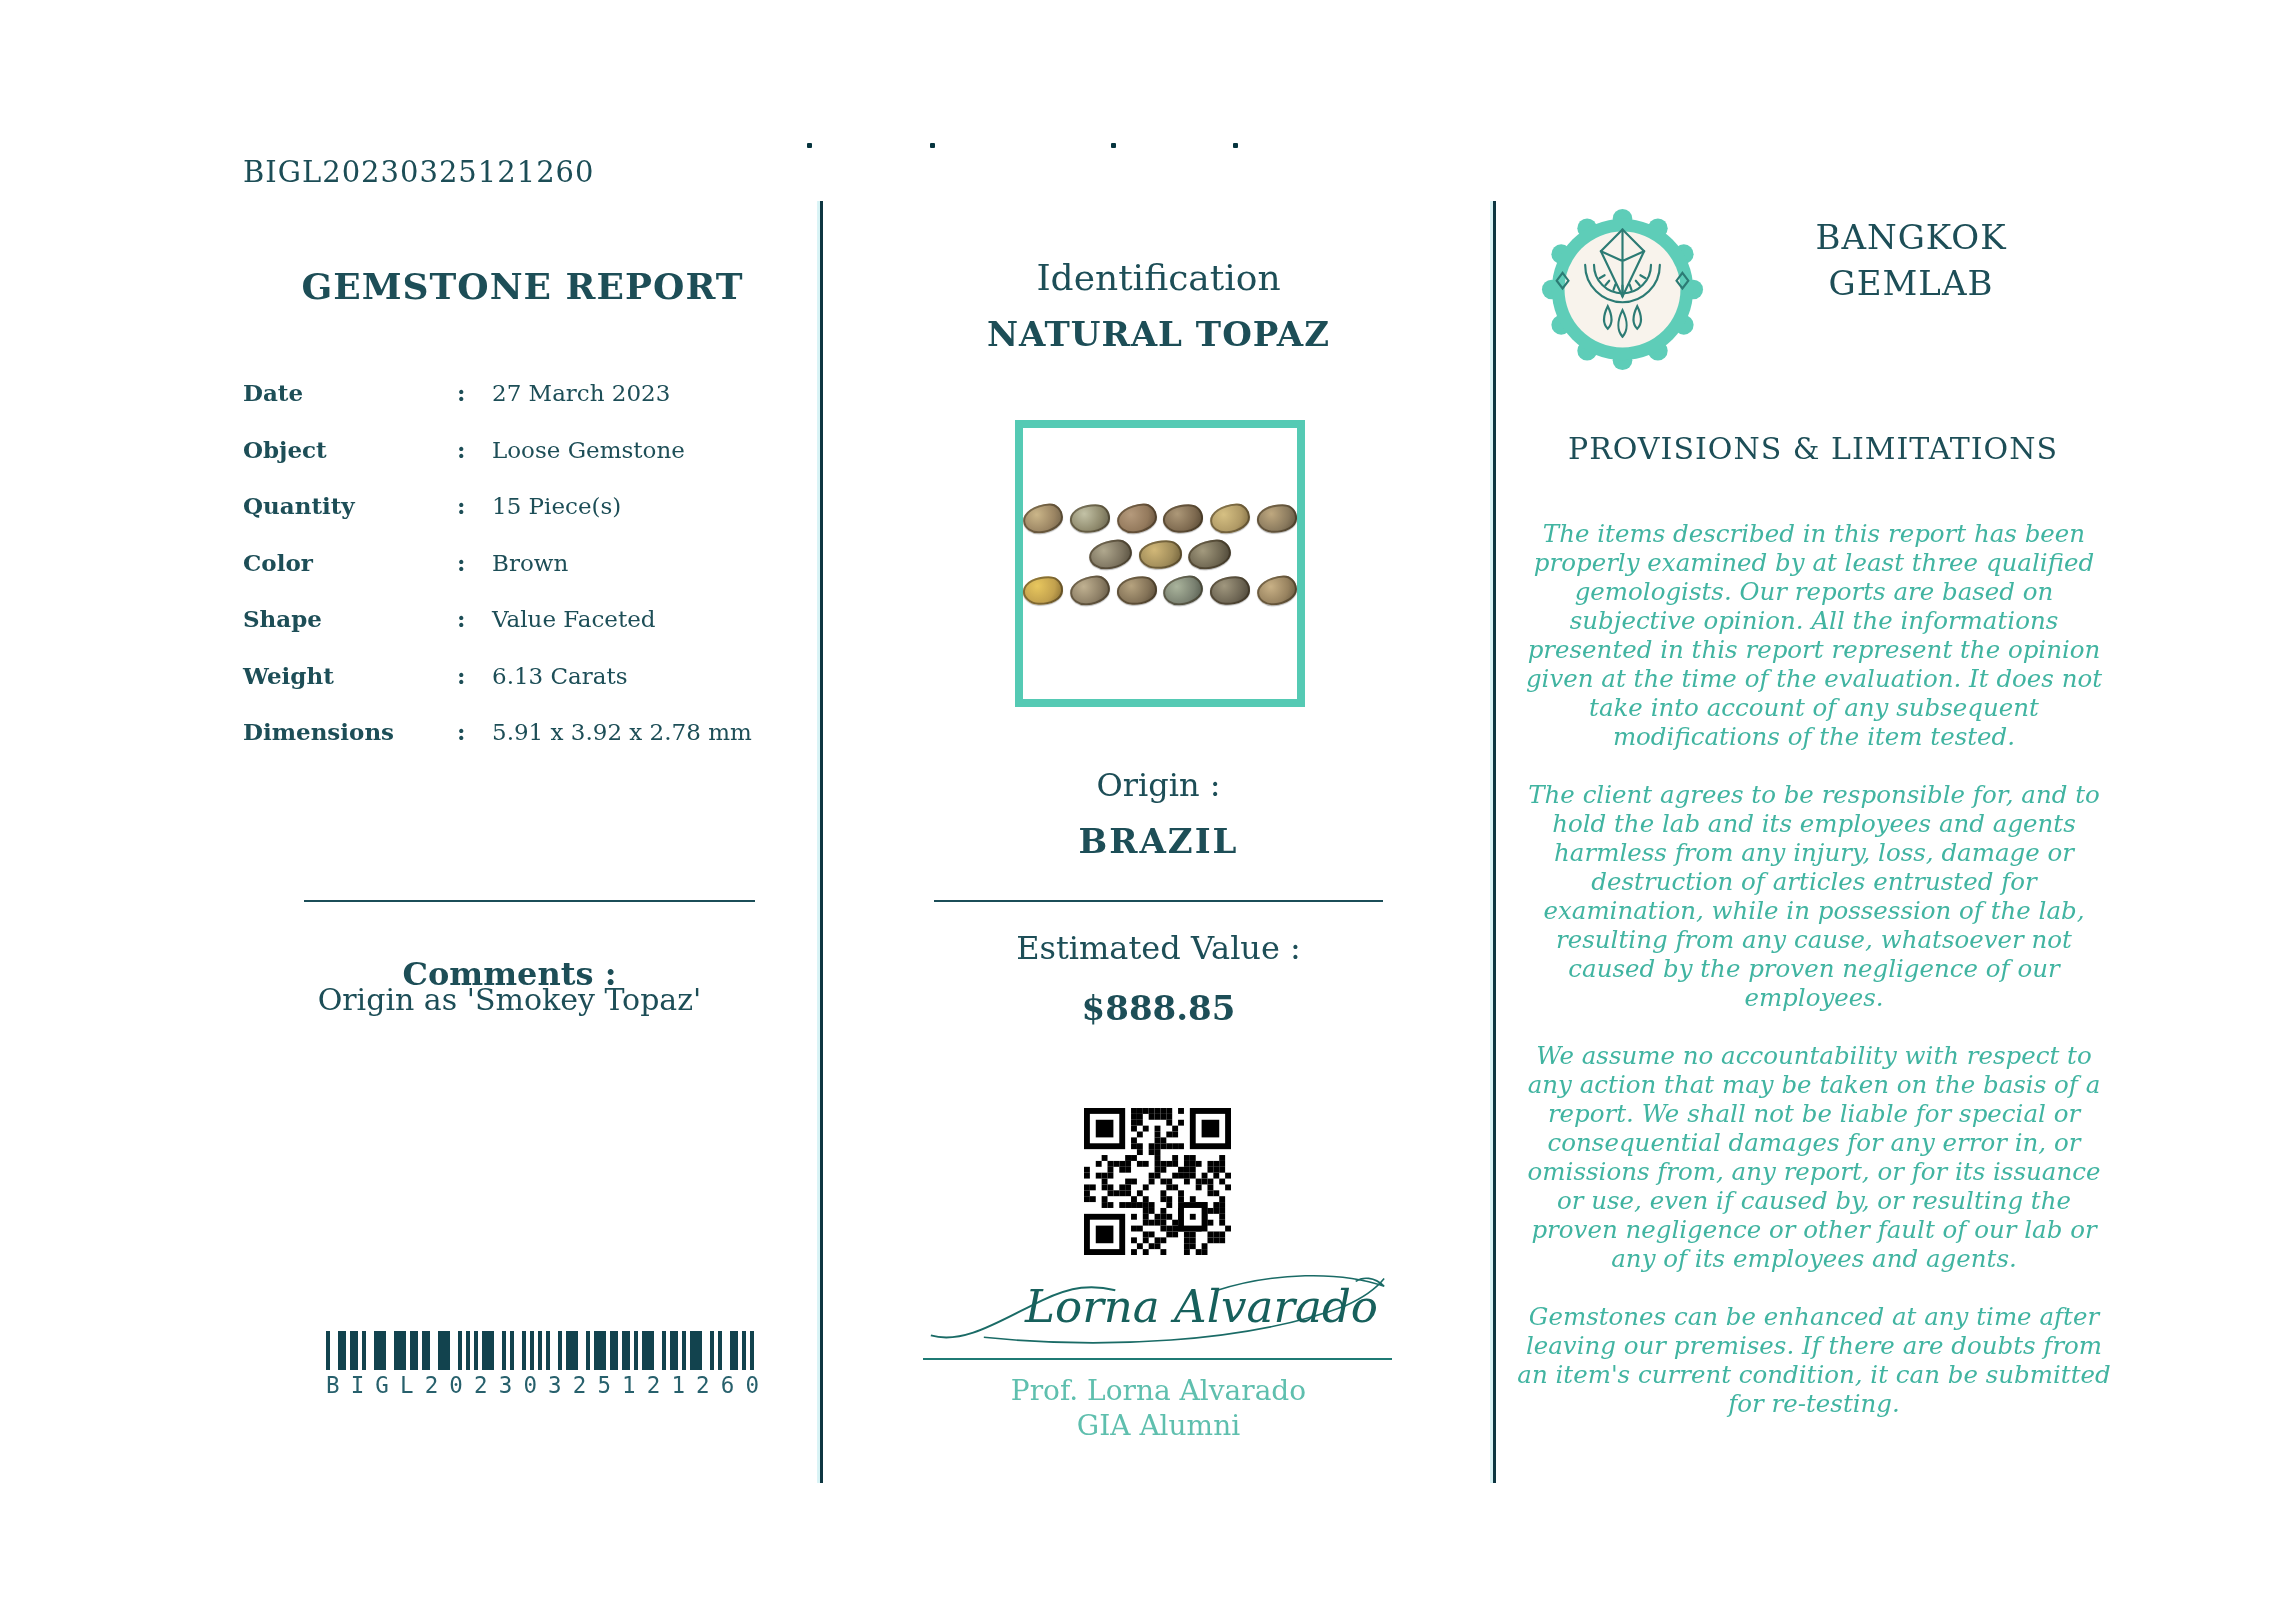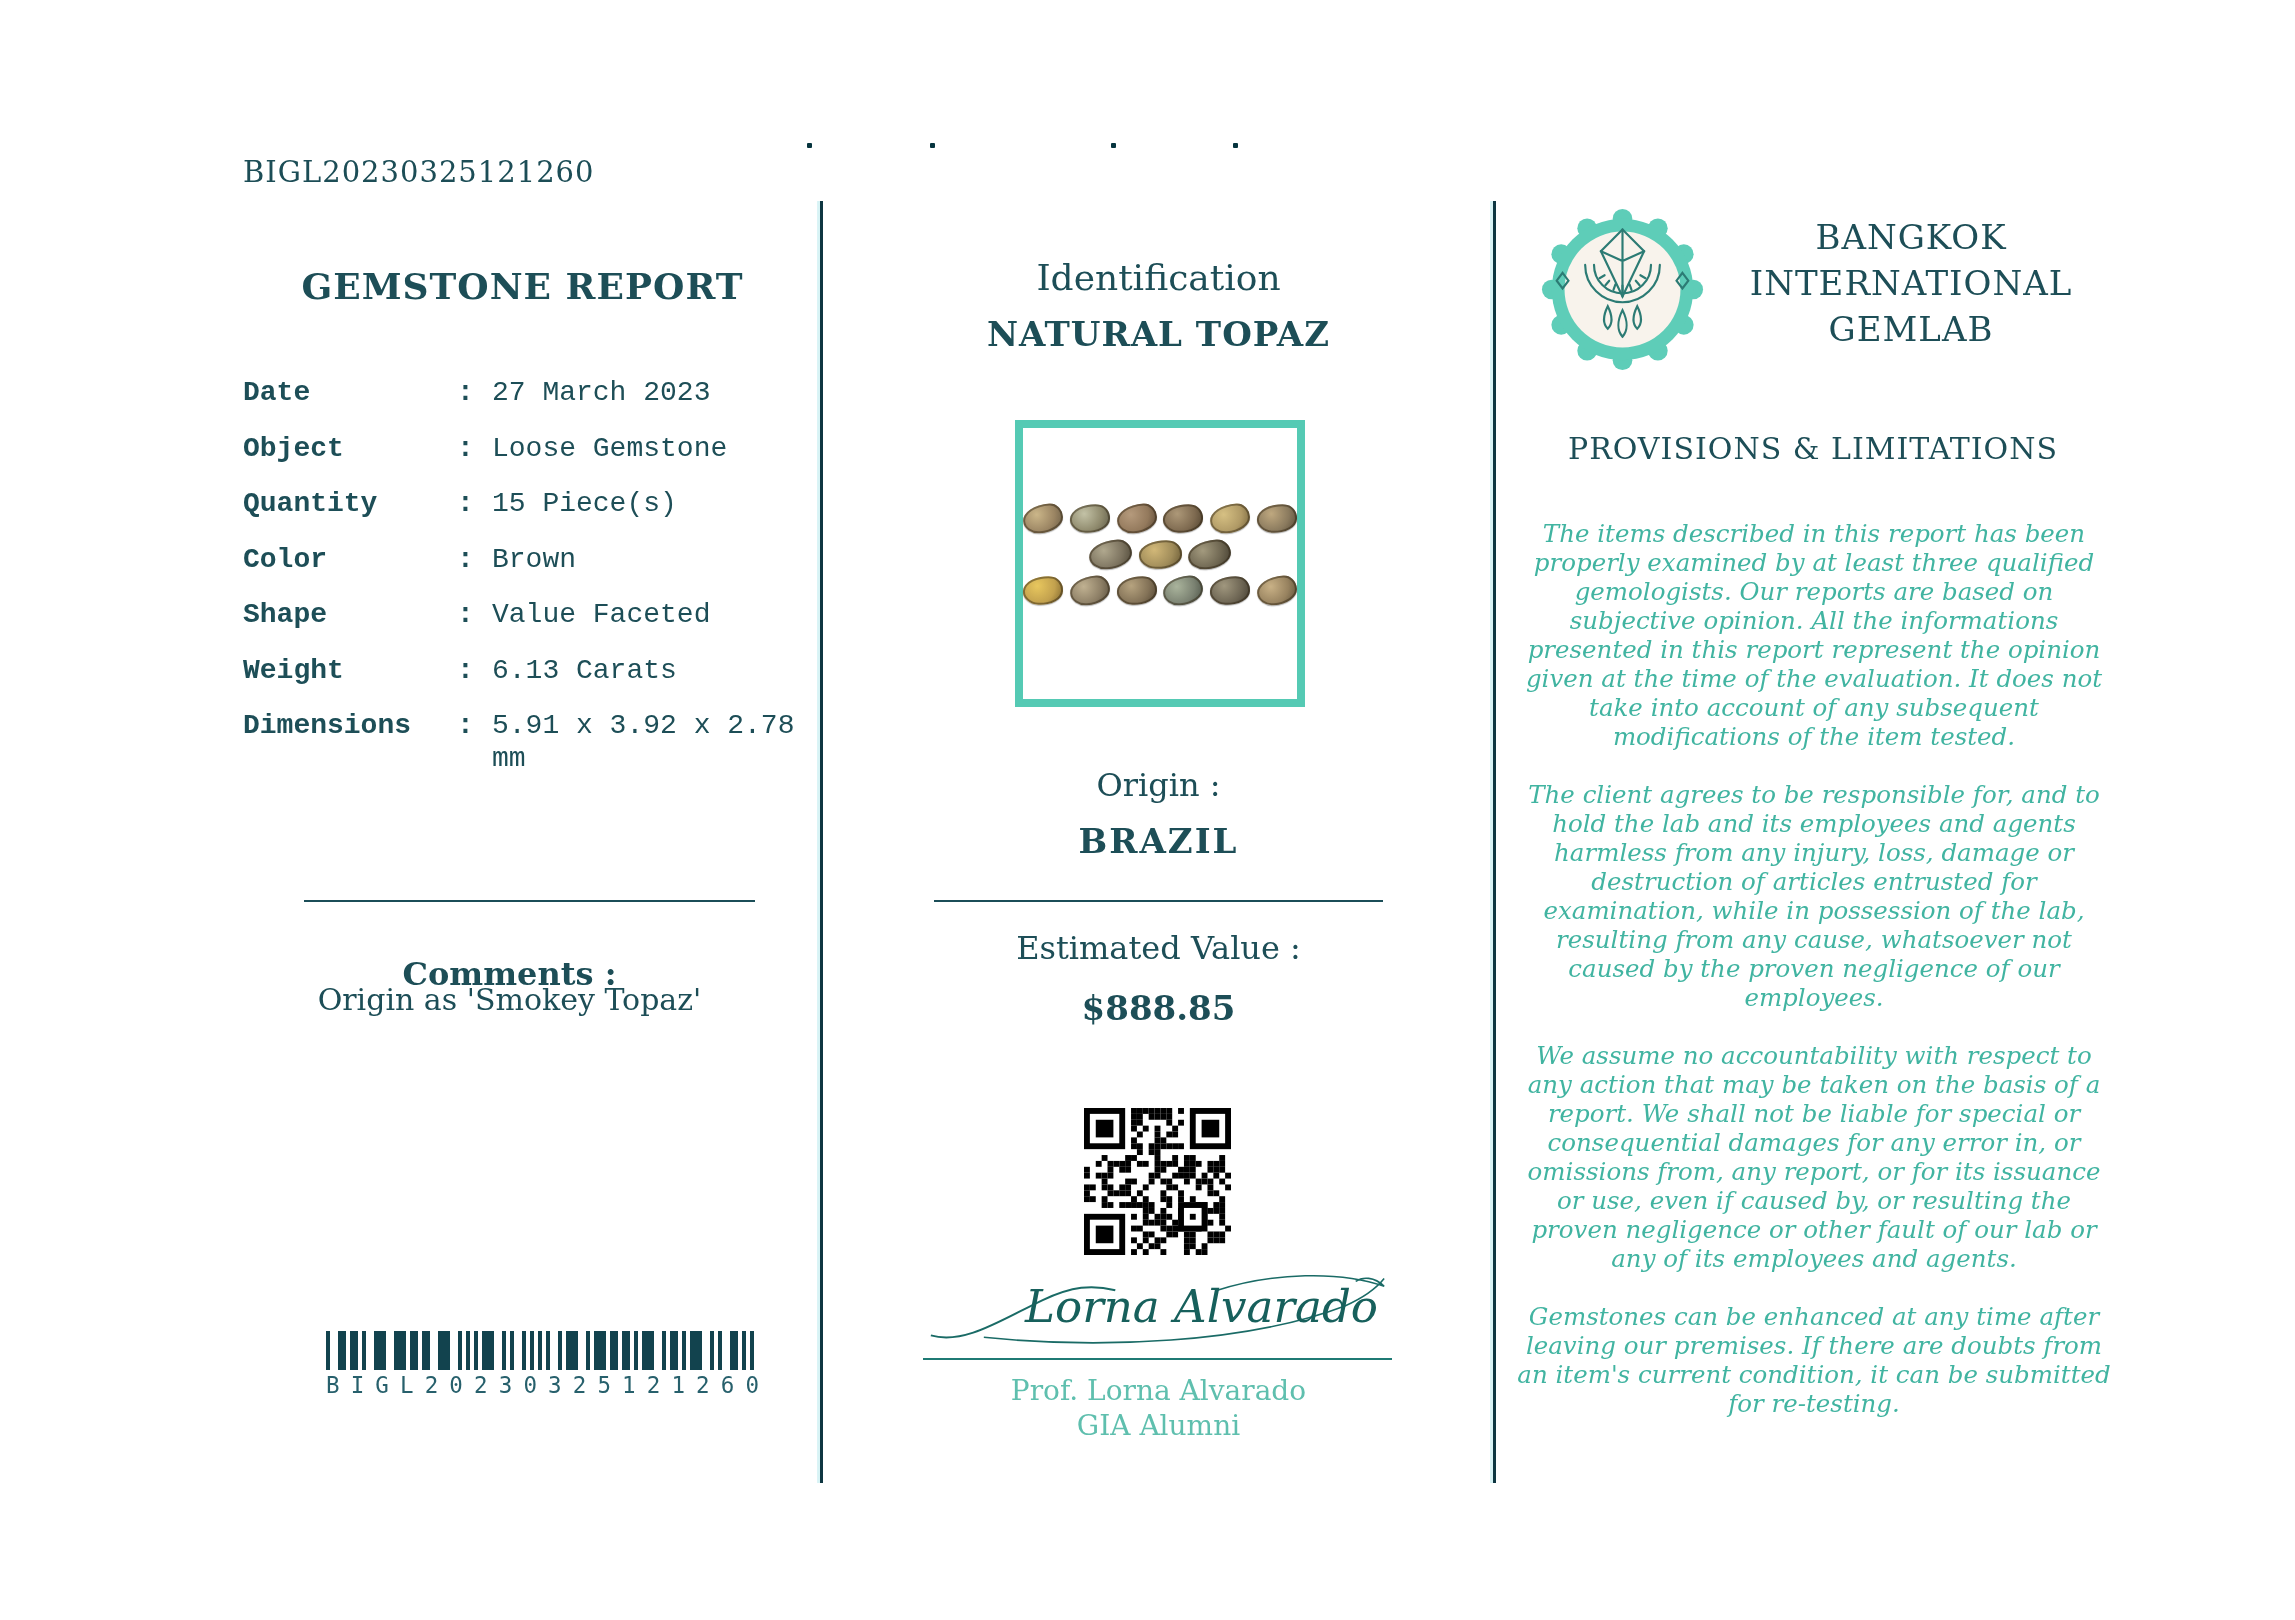--- a/index.html
+++ b/index.html
@@ -15,21 +15,21 @@
   
   .v-divider{position:absolute;width:2.9px;background:#0e3641;box-shadow:-2.9px 0 0 #d8f3f5;}
 
   
   .report-number{left:243px;top:155px;font-size:29px;letter-spacing:1px;color:#1c4d56;}
 
   
   .gem-title{left:248px;top:265px;width:549px;font-size:36px;letter-spacing:1px;}
   .fields{left:243px;top:376px;width:568px;}
   .field-row{display:grid;grid-template-columns:214px 35px 1fr;align-items:baseline;
-             font-size:28px;line-height:33px;margin-bottom:22.5px;font-family:Liberation Mono, monospace;}
+             font-size:23px;line-height:33px;margin-bottom:22.5px;}
   .field-row .lbl{font-weight:700;}
   .field-row .col{font-weight:700;}
   .hr-dark{border-top:2.9px solid #1b4e58;height:0;}
   .comments-label{left:235px;top:955px;width:549px;font-size:32px;}
   .comments-value{left:235px;top:982px;width:549px;font-size:30px;}
 
   
   .barcode{left:326px;top:1331px;width:433px;}
   .barcode-bars{display:flex;height:39px;width:100%;}
   .barcode-bars i{display:block;height:100%;background:#12434e;}
@@ -526,21 +526,20 @@
         <path d="M85,106 C79.5,117 79.5,127 85,133 C90.5,127 90.5,117 85,106 Z"></path>
         <path d="M100,102 C95,112 95,120 100,125 C105,120 105,112 100,102 Z"></path>
         <path d="M24,68 L30,76 L24,84 L18,76 Z"></path>
         <path d="M146,68 L152,76 L146,84 L140,76 Z"></path>
       </g>
     </svg>
   </div>
 
   <div class="abs lab-name center">
     <div>BANGKOK</div>
-    <div>INTERNATIONAL</div>
     <div>GEMLAB</div>
   </div>
 
   <div class="abs provisions-title center">PROVISIONS &amp; LIMITATIONS</div>
 
   <div class="abs provisions">
     <p>The items described in this report has been properly examined by at least three qualified gemologists. Our reports are based on subjective opinion. All the informations presented in this report represent the opinion given at the time of the evaluation. It does not take into account of any subsequent modifications of the item tested.</p>
     <p>The client agrees to be responsible for, and to hold the lab and its employees and agents harmless from any injury, loss, damage or destruction of articles entrusted for examination, while in possession of the lab, resulting from any cause, whatsoever not caused by the proven negligence of our employees.</p>
     <p>We assume no accountability with respect to any action that may be taken on the basis of a report. We shall not be liable for special or consequential damages for any error in, or omissions from, any report, or for its issuance or use, even if caused by, or resulting the proven negligence or other fault of our lab or any of its employees and agents.</p>
     <p>Gemstones can be enhanced at any time after leaving our premises. If there are doubts from an item's current condition, it can be submitted for re-testing.</p>

